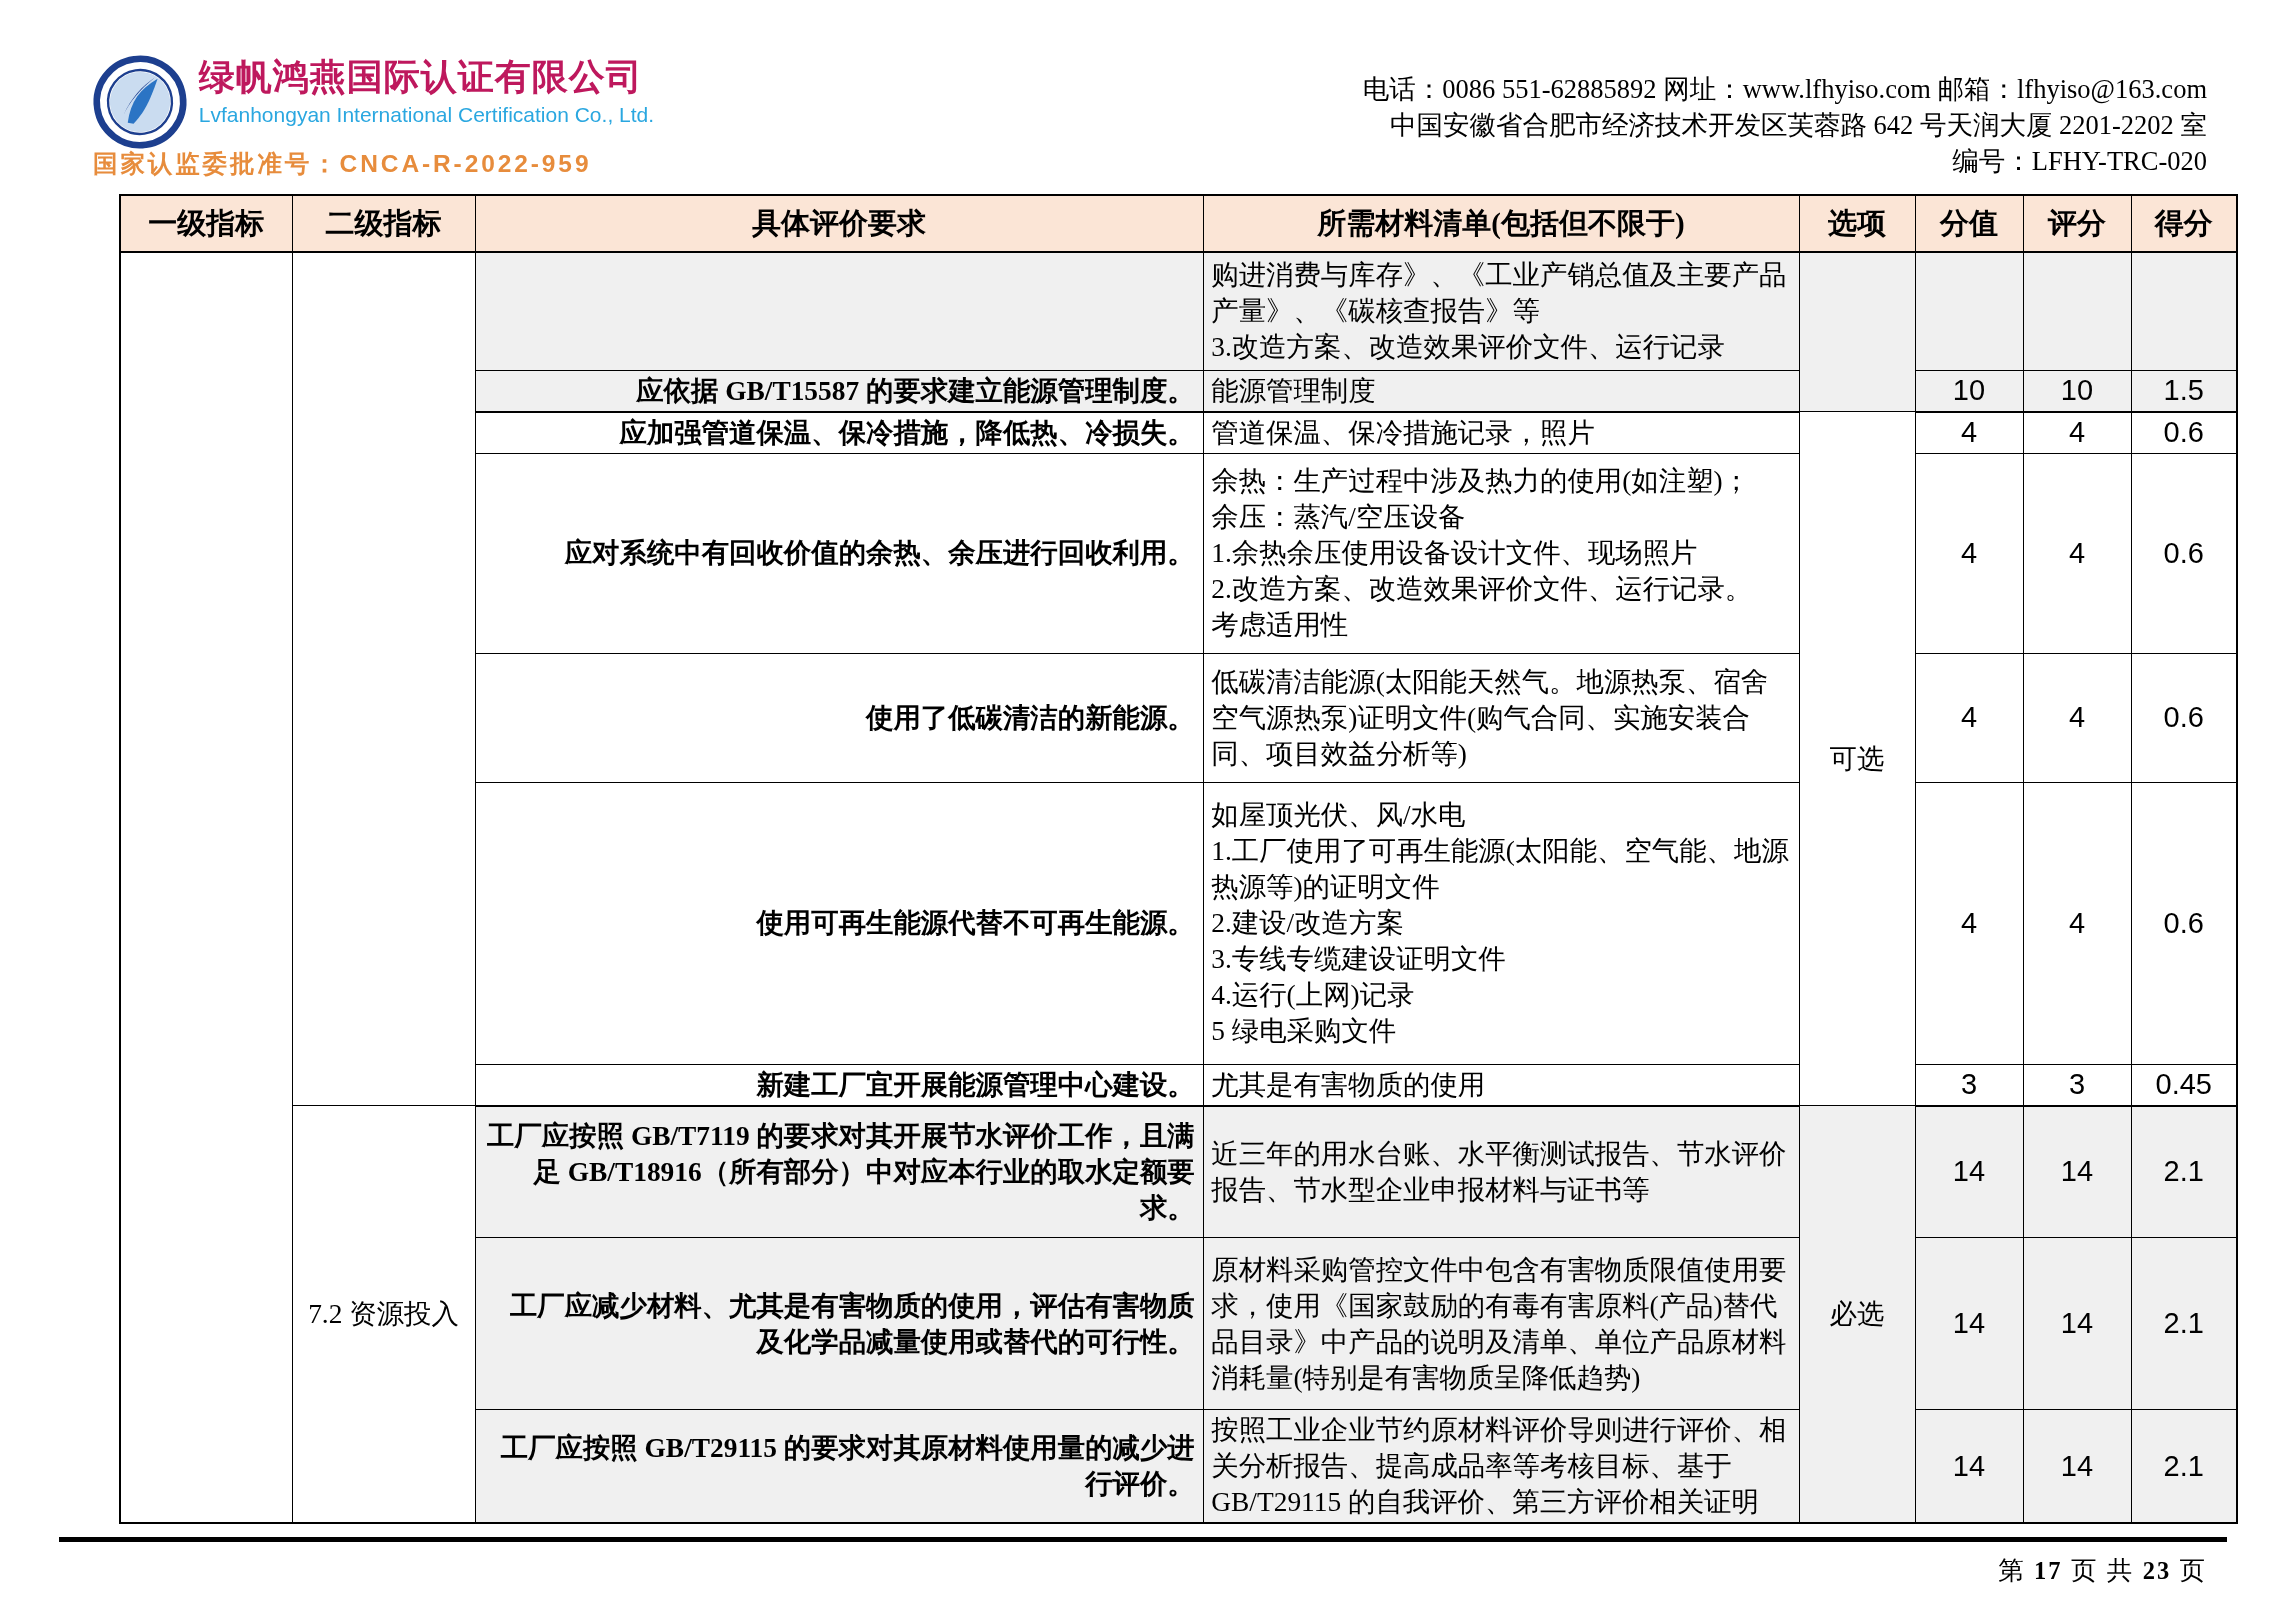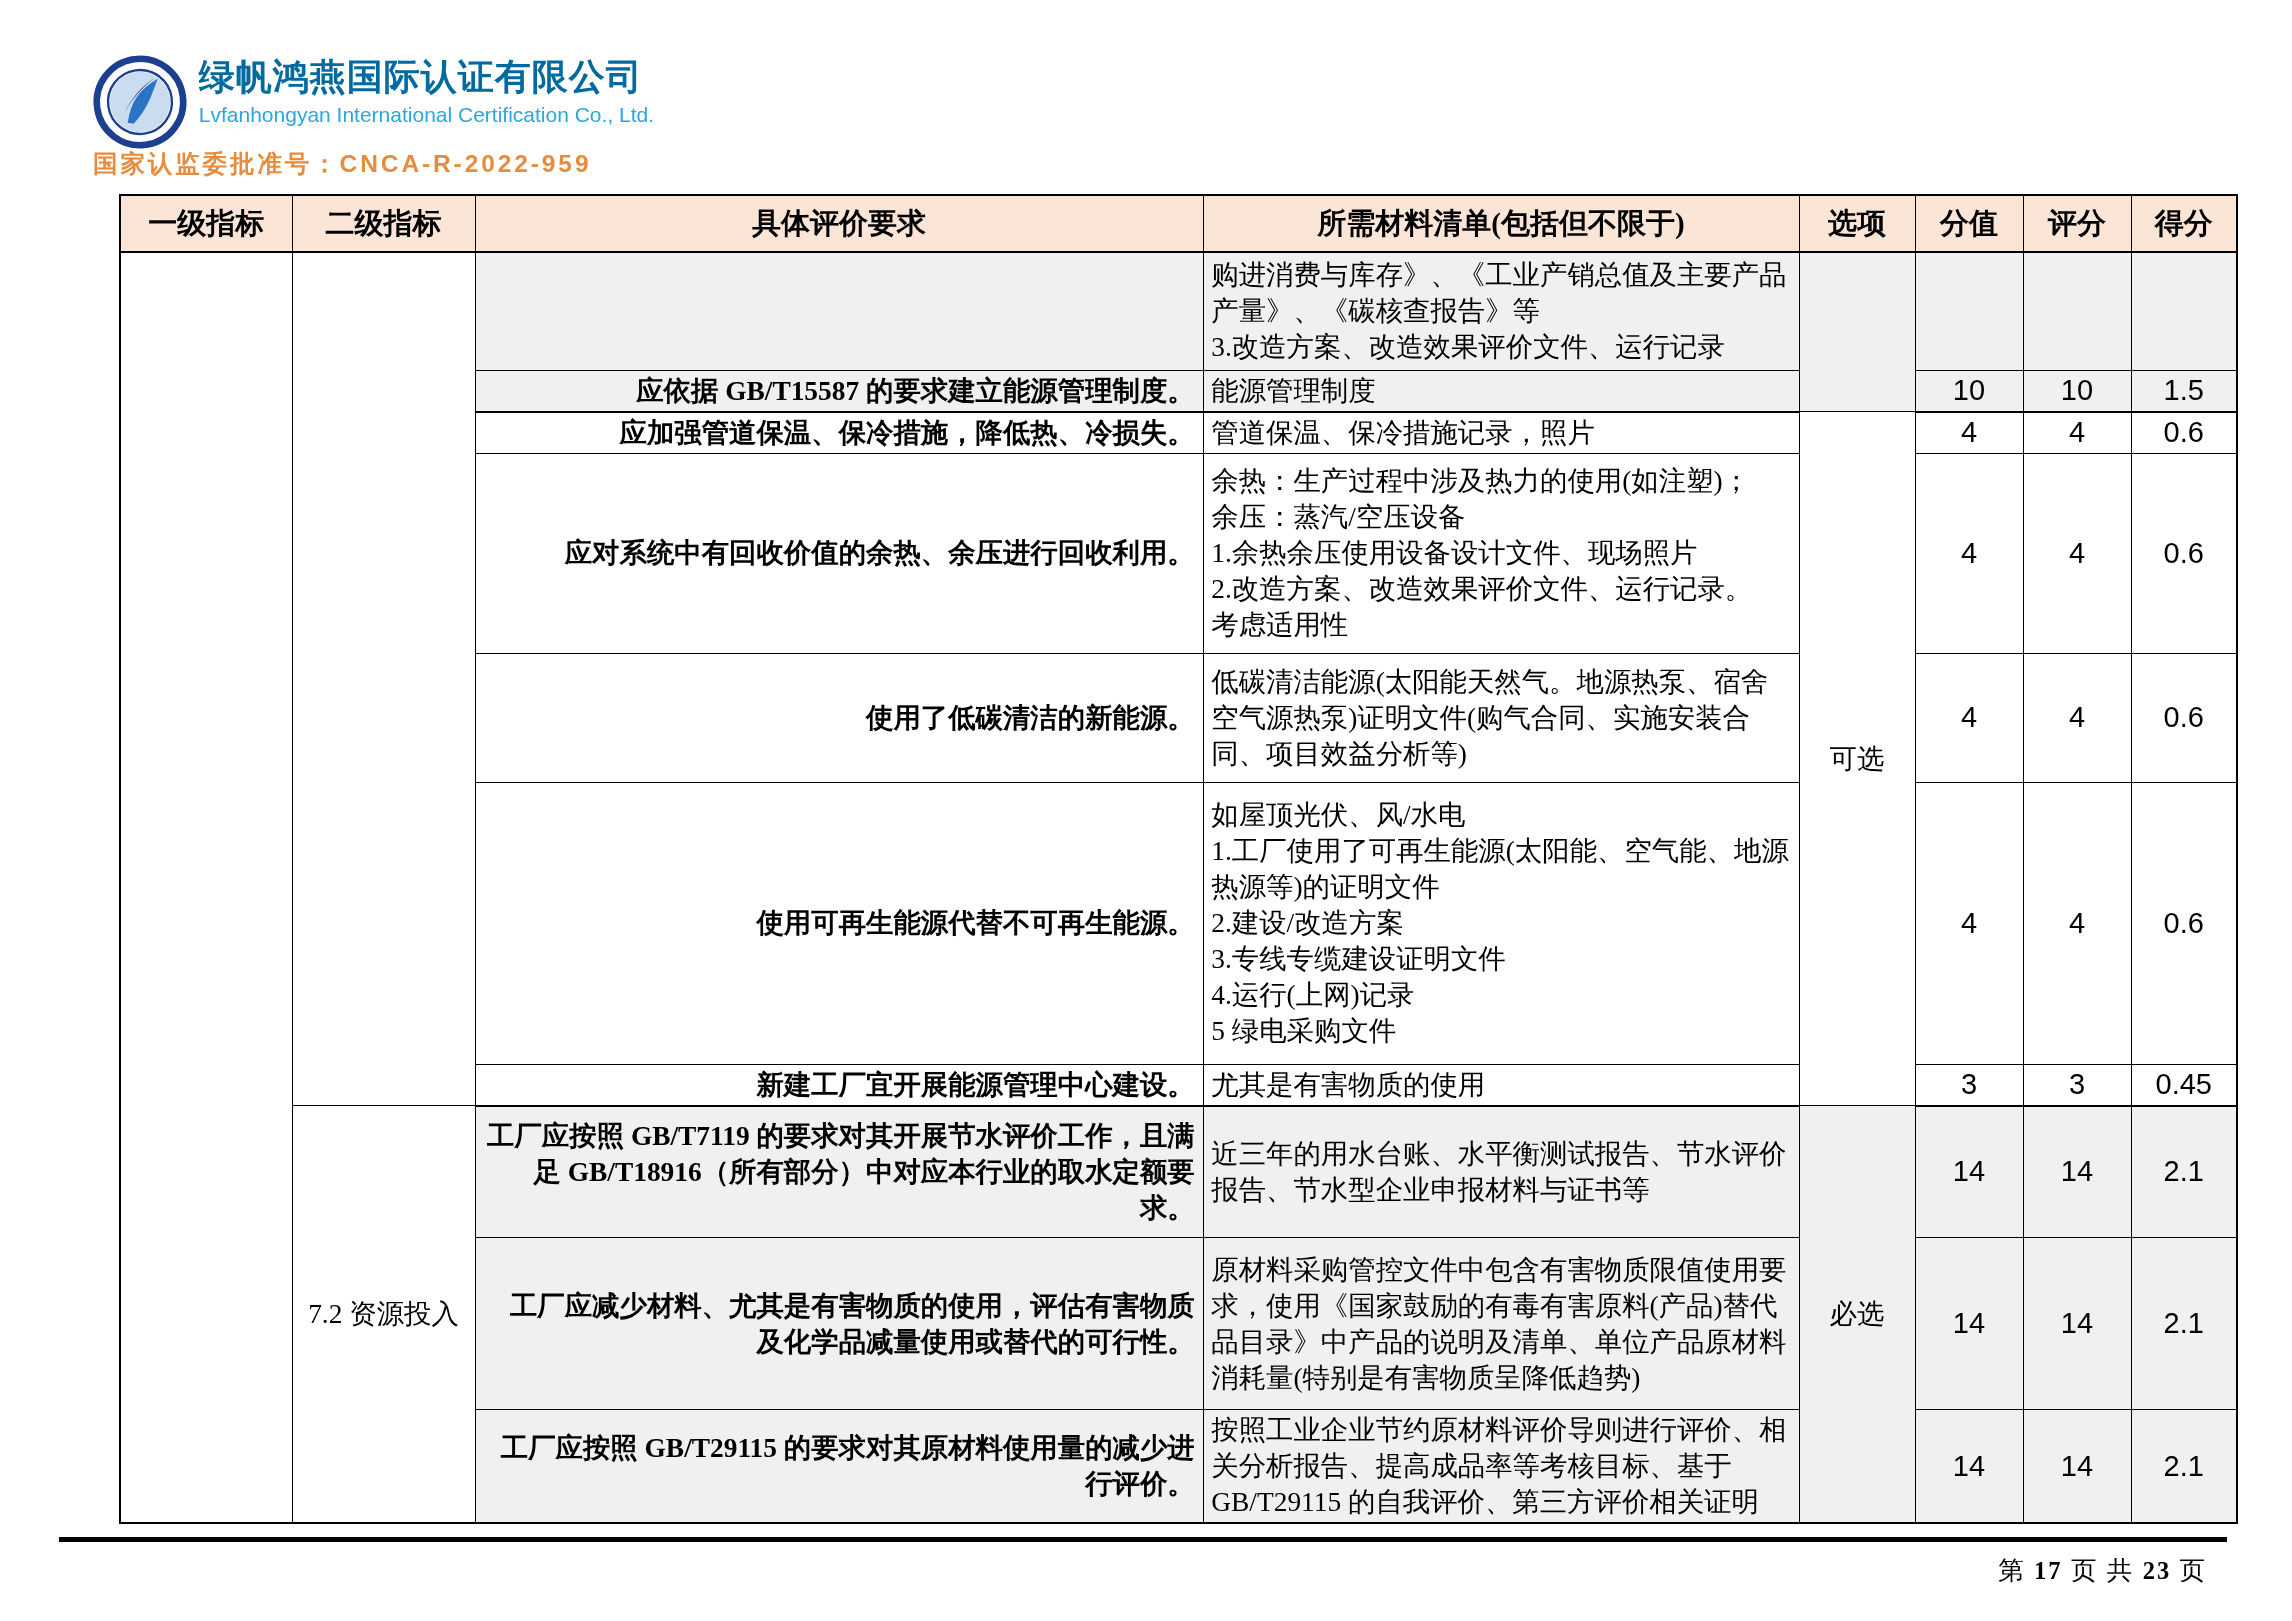--- a/index.html
+++ b/index.html
@@ -10,21 +10,21 @@
     font-family:"Liberation Serif","DejaVu Serif",serif;
     color:#000;
     overflow:hidden;
   }
   
   .logo-wrap{position:absolute;left:93px;top:55px;display:flex;align-items:flex-start;}
   .emblem{width:94px;height:94px;flex:0 0 auto;transform:rotate(-8deg);}
   .logo-text{margin-left:11.8px;}
   .company-zh{
     font-family:"Liberation Sans","DejaVu Sans",sans-serif;
-    font-size:36px;font-weight:bold;color:#0369a1;letter-spacing:1px;line-height:43px;
+    font-size:36px;font-weight:bold;color:#be185d;letter-spacing:1px;line-height:43px;
   }
   .company-en{
     font-family:"Liberation Sans","DejaVu Sans",sans-serif;
     font-size:21px;color:#2aa7e0;line-height:29px;margin-top:2px;
   }
   .approval{
     position:absolute;left:93px;top:147px;
     font-family:"Liberation Sans","DejaVu Sans",sans-serif;
     font-size:24.5px;font-weight:bold;color:#e78c3c;letter-spacing:2.9px;
   }
@@ -79,20 +79,25 @@
       <path d="M34 70 C40 48 52 36 72 28 C60 52 52 62 40 72 Z" fill="#2b74c4"></path>
       <path d="M30 62 C42 44 54 34 70 26 C50 38 40 48 30 62 Z" fill="#1d3f8f"></path>
     </svg>
     <div class="logo-text">
       <div class="company-zh">绿帆鸿燕国际认证有限公司</div>
       <div class="company-en">Lvfanhongyan International Certification Co., Ltd.</div>
     </div>
   </div>
   <div class="approval">国家认监委批准号：CNCA-R-2022-959</div>
 
+  <div class="contact">
+    <div>电话：0086 551-62885892 网址：www.lfhyiso.com 邮箱：lfhyiso@163.com</div>
+    <div>中国安徽省合肥市经济技术开发区芙蓉路 642 号天润大厦 2201-2202 室</div>
+    <div>编号：LFHY-TRC-020</div>
+  </div>
 
   <table class="eval">
     <colgroup>
       <col style="width:172px">
         <col style="width:183px">
         <col style="width:728px">
         <col style="width:596px">
       <col style="width:116px">
         <col style="width:108px">
         <col style="width:108px">

